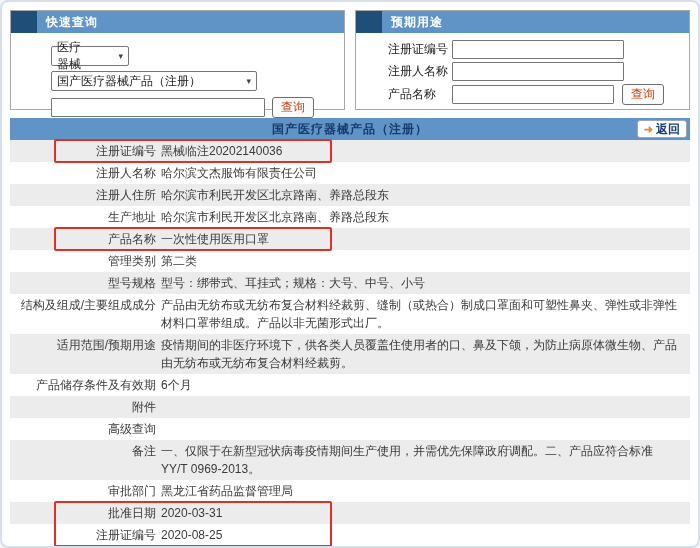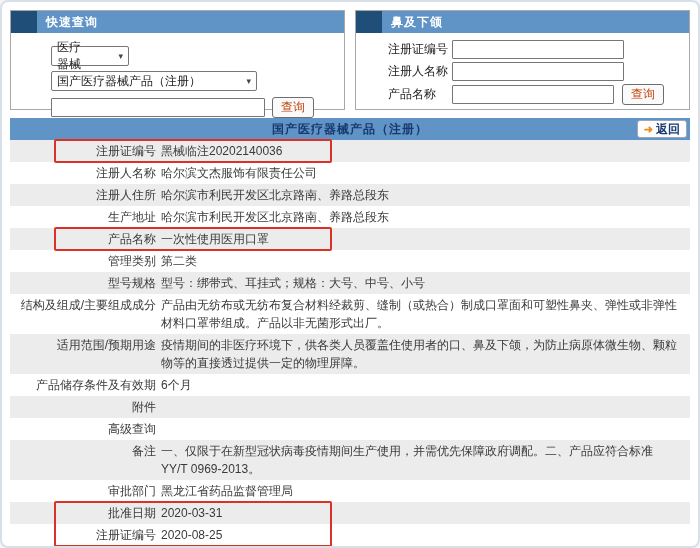--- a/index.html
+++ b/index.html
@@ -98,21 +98,21 @@
         <div class="input-row">
           <input class="text quick-input" type="text" value="" style="">
           <button class="query">查询</button>
         </div>
       </div>
     </section>
 
     <section class="panel">
       <div class="panel-header">
         <span class="panel-accent"></span>
-        <span class="panel-title">鼻及下颌</span>
+        <span class="panel-title">预期用途</span>
       </div>
       <div class="panel-body adv-body">
         <div class="adv-row">
           <span class="adv-label">注册证编号</span>
           <input class="text adv-input" type="text" value="" style="">
         </div>
         <div class="adv-row">
           <span class="adv-label">注册人名称</span>
           <input class="text adv-input" type="text" value="" style="">
         </div>
@@ -162,21 +162,21 @@
         <div class="dt-row stripe">
           <div class="dt-label">型号规格</div>
           <div class="dt-value">型号：绑带式、耳挂式；规格：大号、中号、小号</div>
         </div>
         <div class="dt-row">
           <div class="dt-label">结构及组成/主要组成成分</div>
           <div class="dt-value">产品由无纺布或无纺布复合材料经裁剪、缝制（或热合）制成口罩面和可塑性鼻夹、弹性或非弹性材料口罩带组成。产品以非无菌形式出厂。</div>
         </div>
         <div class="dt-row stripe">
           <div class="dt-label">适用范围/预期用途</div>
-          <div class="dt-value">疫情期间的非医疗环境下，供各类人员覆盖住使用者的口、鼻及下颌，为防止病原体微生物、颗粒物等的直接透过提供一定的物理屏障。</div>
+          <div class="dt-value">疫情期间的非医疗环境下，供各类人员覆盖住使用者的口、鼻及下颌，为防止病原体微生物、产品由无纺布或无纺布复合材料经裁剪。</div>
         </div>
         <div class="dt-row">
           <div class="dt-label">产品储存条件及有效期</div>
           <div class="dt-value">6个月</div>
         </div>
         <div class="dt-row stripe">
           <div class="dt-label">附件</div>
           <div class="dt-value"></div>
         </div>
         <div class="dt-row">

